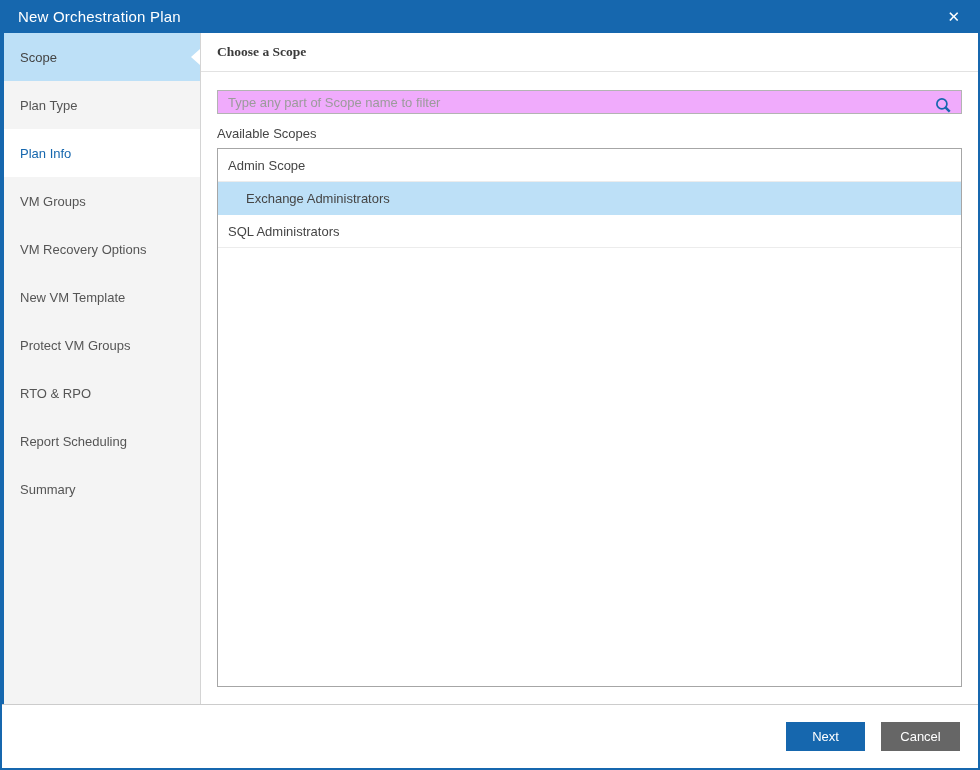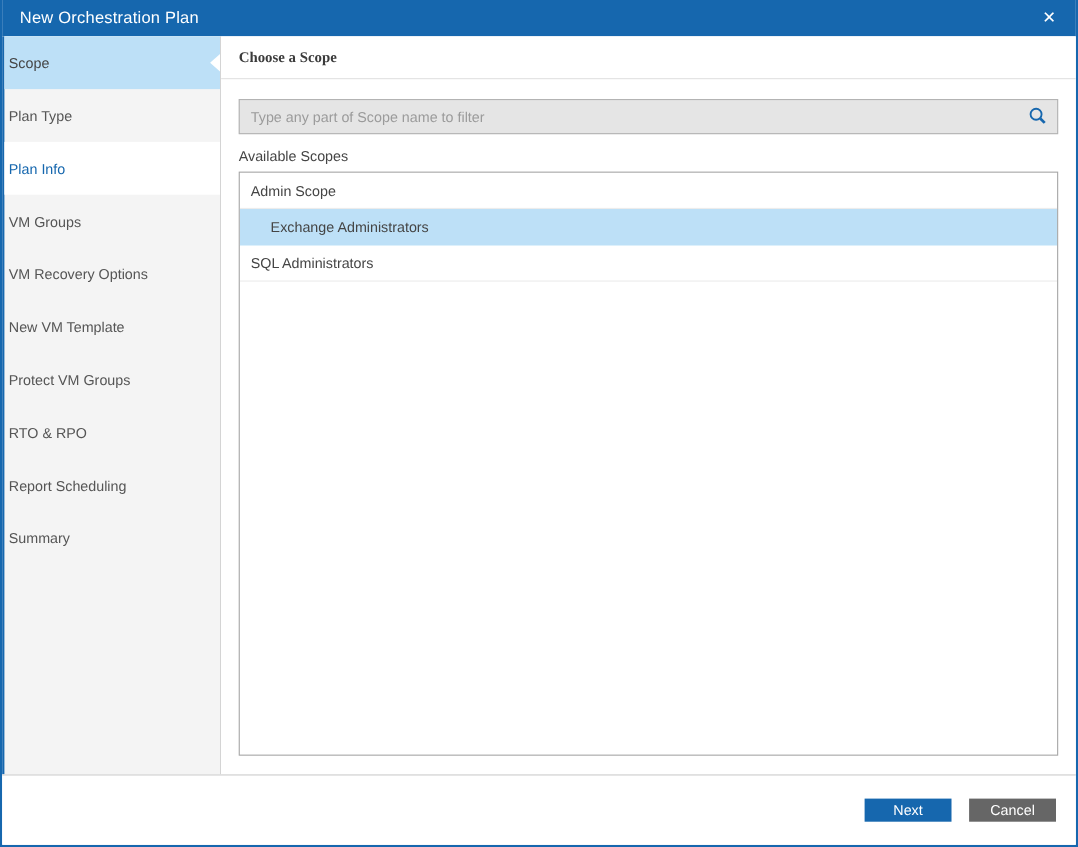--- a/index.html
+++ b/index.html
@@ -33,21 +33,21 @@
 
   
   .sidebar{
     width:199px;flex:0 0 199px;background:var(--sidebar-gray);
     border-left:2px solid var(--accent-blue);
     border-right:1px solid #d4d4d4;
     display:flex;flex-direction:column;
   }
   .step{
     height:48px;flex:0 0 48px;display:flex;align-items:center;
-    padding-left:4px;color:#555;position:relative;cursor:default;
+    padding-left:16px;color:#555;position:relative;cursor:default;
   }
   .step.current{
     background:var(--selection-blue);color:#444;
   }
   .step.current::after{
     content:"";position:absolute;right:0;top:50%;transform:translateY(-50%);
     width:0;height:0;border-top:8px solid transparent;border-bottom:8px solid transparent;
     border-right:9px solid #ffffff;
   }
   .step.enabled{background:#ffffff;color:var(--accent-blue);cursor:pointer;}
@@ -57,21 +57,21 @@
   .content-header{
     flex:0 0 39px;display:flex;align-items:center;
     padding:0 16px;border-bottom:1px solid #e2e2e2;font-family:Liberation Serif, serif;
   }
   .content-header h1{font-size:13.5px;font-weight:bold;color:#3b3b3b;}
 
   .content-inner{flex:1 1 auto;display:flex;flex-direction:column;padding:18px 16px 17px;min-height:0;}
 
   .searchwrap{position:relative;flex:0 0 auto;}
   .searchwrap input{
-    width:100%;height:32px;border:1px solid #b3b3b3;background:#e5e5e5;
+    width:100%;height:24px;border:1px solid #b3b3b3;background:#f0abfc;
     font-family:"Liberation Sans",sans-serif;font-size:13px;color:#454545;
     padding:0 36px 0 10px;outline:none;
   }
   .searchwrap input::placeholder{color:#9b9b9b;opacity:1;}
   .search-icon{
     position:absolute;right:10px;top:7px;width:17px;height:17px;cursor:pointer;
   }
 
   .list-label{margin-top:12px;flex:0 0 auto;color:#454545;}
 
@@ -87,21 +87,21 @@
     background:var(--selection-blue);border-bottom-color:var(--selection-blue);padding-left:28px;
   }
 
   
   .footer{
     flex:0 0 64px;background:#fff;border-top:1px solid #cccccc;
     display:flex;align-items:center;justify-content:flex-end;gap:16px;
     padding-right:18px;
   }
   .btn{
-    width:79px;height:21px;border:none;color:#fff;font-family:"Liberation Sans",sans-serif;
+    width:79px;height:29px;border:none;color:#fff;font-family:"Liberation Sans",sans-serif;
     font-size:13px;cursor:pointer;
   }
   .btn.primary{background:var(--accent-blue);}
   .btn.secondary{background:var(--cancel-gray);}
 </style>
 </head>
 <body>
 
 <div class="dialog">
 

